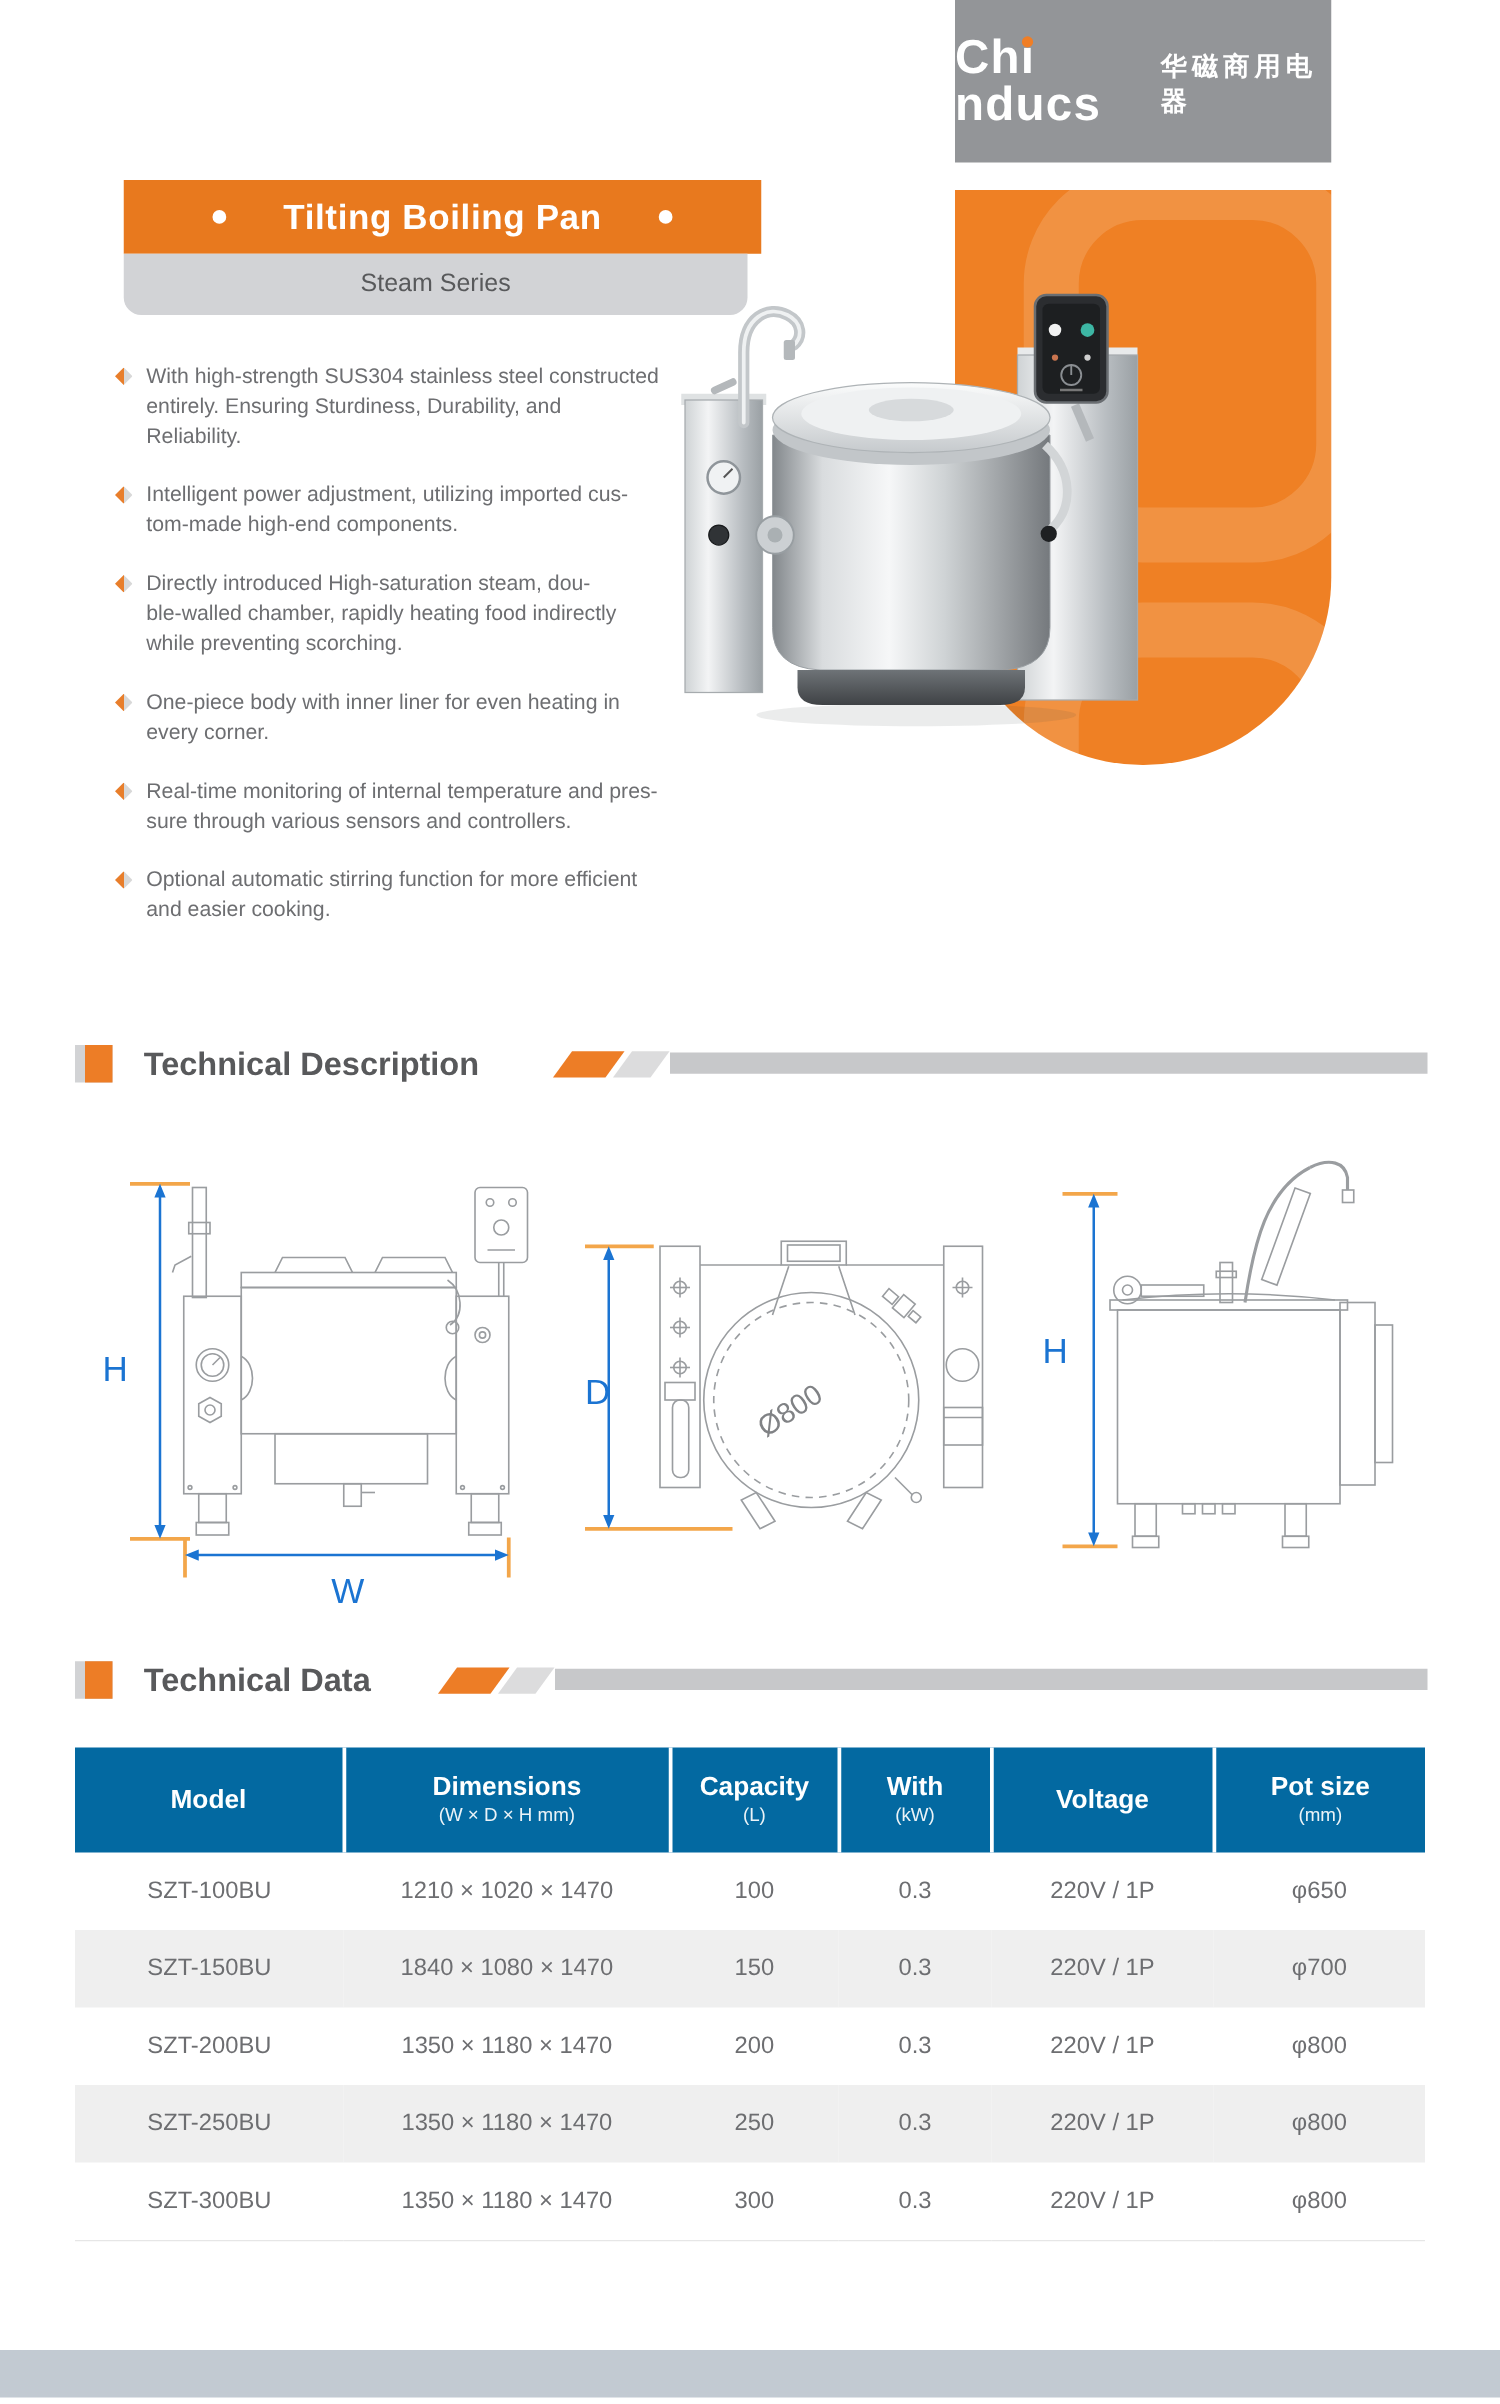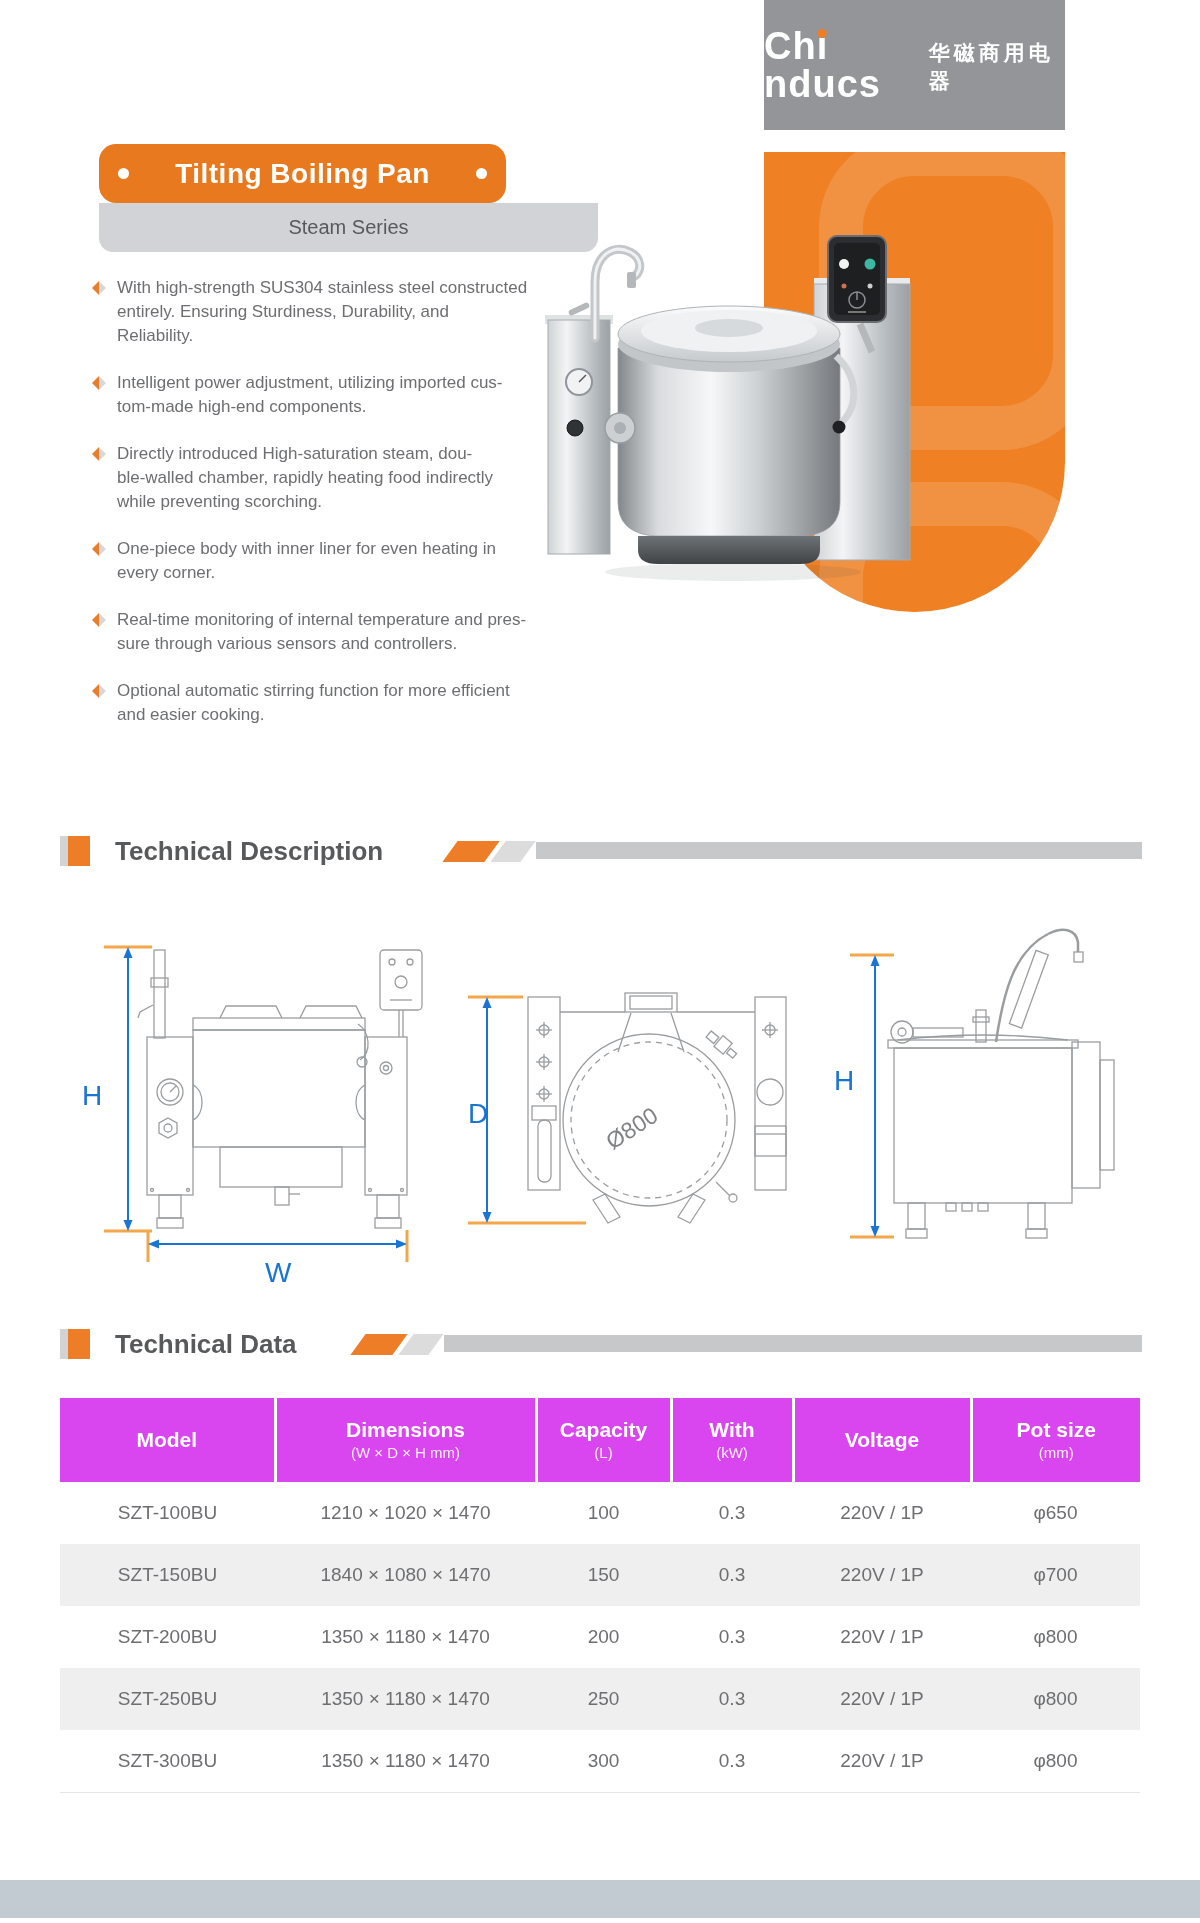--- a/index.html
+++ b/index.html
@@ -19,30 +19,30 @@
   .orange-panel{position:absolute;left:764px;top:152px;width:301px;height:460px;
                 background:#EF8024;border-radius:0 0 150px 150px;overflow:hidden;}
   .wm-ring1{position:absolute;left:55px;top:-20px;width:190px;height:230px;
             border:44px solid rgba(255,255,255,0.14);border-radius:95px;}
   .wm-ring2{position:absolute;left:55px;top:330px;width:190px;height:230px;
             border:44px solid rgba(255,255,255,0.14);border-radius:95px;}
 
   .hero-svg{position:absolute;left:538px;top:220px;}
 
   
-  .title-banner{position:absolute;left:99px;top:144px;width:407px;height:59px;background:#E8791E;
-                display:flex;align-items:center;justify-content:center;gap:46px;border-radius:17px;}
+  .title-banner{position:absolute;left:99px;top:144px;width:510px;height:59px;background:#E8791E;
+                display:flex;align-items:center;justify-content:center;gap:46px;}
   .banner-dot{width:11px;height:11px;border-radius:50%;background:#fff;}
   .banner-title{color:#fff;font-size:28px;font-weight:bold;letter-spacing:0.5px;}
   .series-banner{position:absolute;left:99px;top:203px;width:499px;height:49px;background:#D2D3D6;
                  border-radius:0 0 14px 14px;display:flex;align-items:center;justify-content:center;
                  color:#58595B;font-size:20px;}
 
   
-  .features{position:absolute;left:92px;top:276px;width:436px;}
+  .features{position:absolute;left:92px;top:289px;width:436px;}
   .feature{display:flex;gap:11px;margin-bottom:23px;color:#6D6E71;font-size:17px;line-height:24px;}
   .diamond{flex:0 0 14px;width:14px;height:14px;margin-top:5px;
            clip-path:polygon(50% 0,100% 50%,50% 100%,0 50%);
            background:linear-gradient(90deg,#E87E2B 0 50%,#D8D8D8 50% 100%);}
   .feature-text{white-space:pre-line;text-align:left;}
 
   
   .section-header{position:absolute;left:0;width:1200px;height:32px;text-align:right;}
   .sec-marker{position:absolute;left:60px;top:0;width:30px;height:30px;background:#D2D3D5;}
   .sec-marker-orange{position:absolute;left:8px;top:0;width:22px;height:30px;background:#ED7D26;}
@@ -55,21 +55,21 @@
   
   .drawing{position:absolute;}
   .dim-label{fill:#1B74D2;font-family:"Liberation Sans",sans-serif;font-size:28px;}
   .draw-line{stroke:#9A9DA0;stroke-width:1.3;fill:none;}
   .blue{stroke:#1B74D2;stroke-width:2;}
   .bluefill{fill:#1B74D2;}
   .tick{stroke:#F3A64A;stroke-width:3;}
 
   
   .spec-table{position:absolute;left:60px;top:1398px;width:1080px;border-collapse:collapse;table-layout:fixed;}
-  .spec-table th{background:#d946ef;color:#fff;height:84px;vertical-align:middle;text-align:center;padding:0;}
+  .spec-table th{background:#0369a1;color:#fff;height:84px;vertical-align:middle;text-align:center;padding:0;}
   .spec-table th:not(:last-child){border-right:3px solid #fff;}
   .th-main{font-size:21px;font-weight:bold;line-height:24px;}
   .th-sub{font-size:15px;font-weight:normal;color:rgba(255,255,255,0.92);line-height:18px;margin-top:2px;}
   .th-sub:empty{display:none;}
   .spec-table td{height:62px;text-align:center;font-size:19px;color:#6D6E71;padding:0;}
   .spec-table tbody tr:nth-child(even){background:#EFEFEF;}
   .spec-table tbody tr:last-child td{border-bottom:1px solid #E6E6E6;}
 
   
   .footer-band{position:absolute;left:0;top:1880px;width:1200px;height:38px;background:#C2CAD2;}

